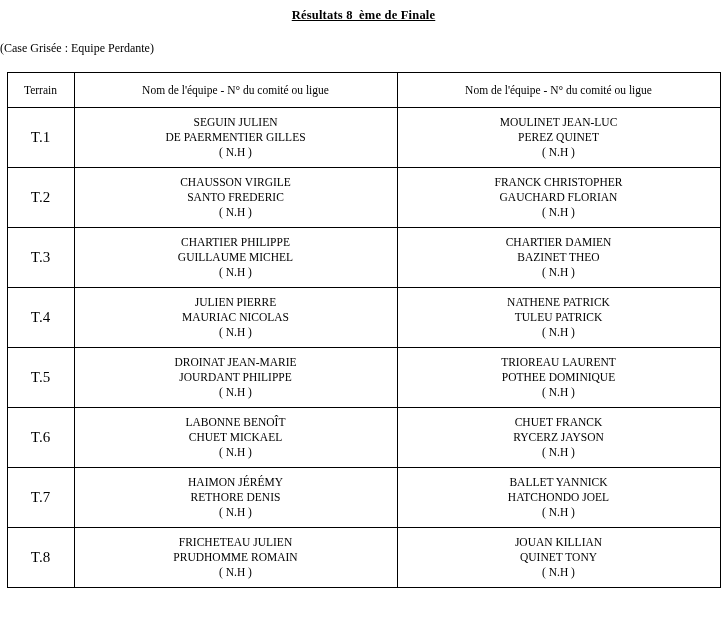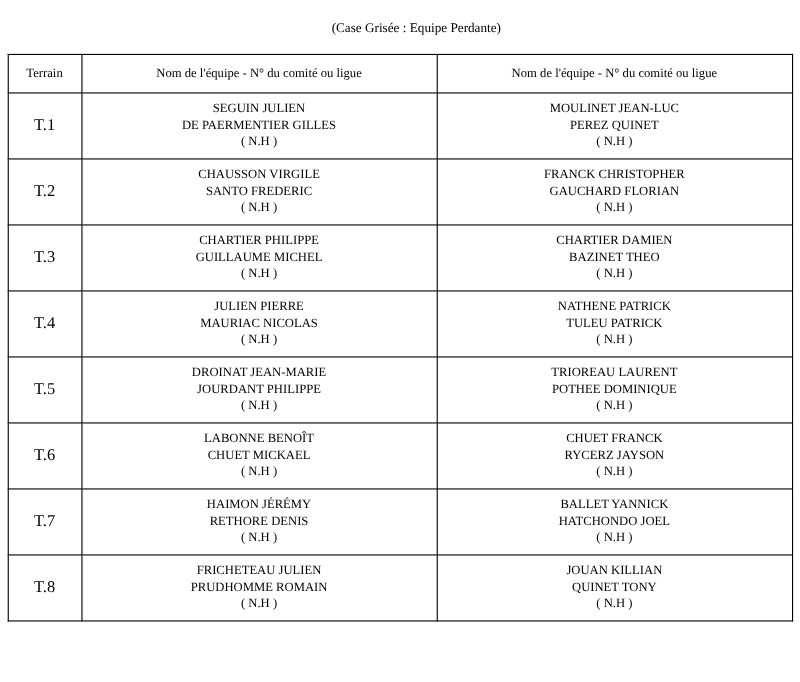--- a/index.html
+++ b/index.html
@@ -22,25 +22,23 @@
   }
   .doc-title {
     text-align: center;
     font-size: 12.5px;
     font-weight: bold;
     text-decoration: underline;
     margin-top: 8px;
     letter-spacing: 0.2px;
   }
   .doc-subtitle {
-    text-align: center;
     font-size: 12px;
     margin-top: 18px;
     margin-bottom: 14px;
-    padding-left: 30px;
   }
   table.results {
     border-collapse: collapse;
     margin: 16px auto;
     width: 686px;
     table-layout: fixed;
   }
   table.results th,
   table.results td {
     border: 1px solid #000000;
@@ -71,20 +69,21 @@
   .club {
     display: block;
     white-space: nowrap;
   }
 </style>
 </head>
 <body>
 
 <div class="page">
 
+  <div class="doc-title">Résultats 8_ème de Finale</div>
   <div class="doc-subtitle">(Case Grisée : Equipe Perdante)</div>
 
   <table class="results">
     <thead>
       <tr>
         <th class="col-terrain">Terrain</th>
         <th class="col-team">Nom de l'équipe - N° du comité ou ligue</th>
         <th class="col-team">Nom de l'équipe - N° du comité ou ligue</th>
       </tr>
     </thead>

